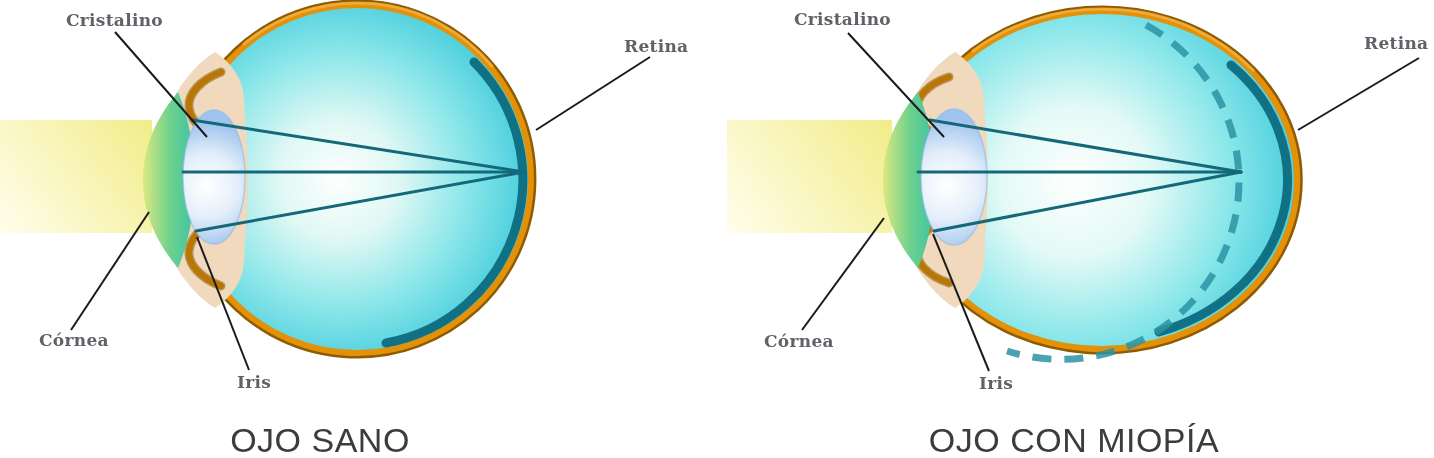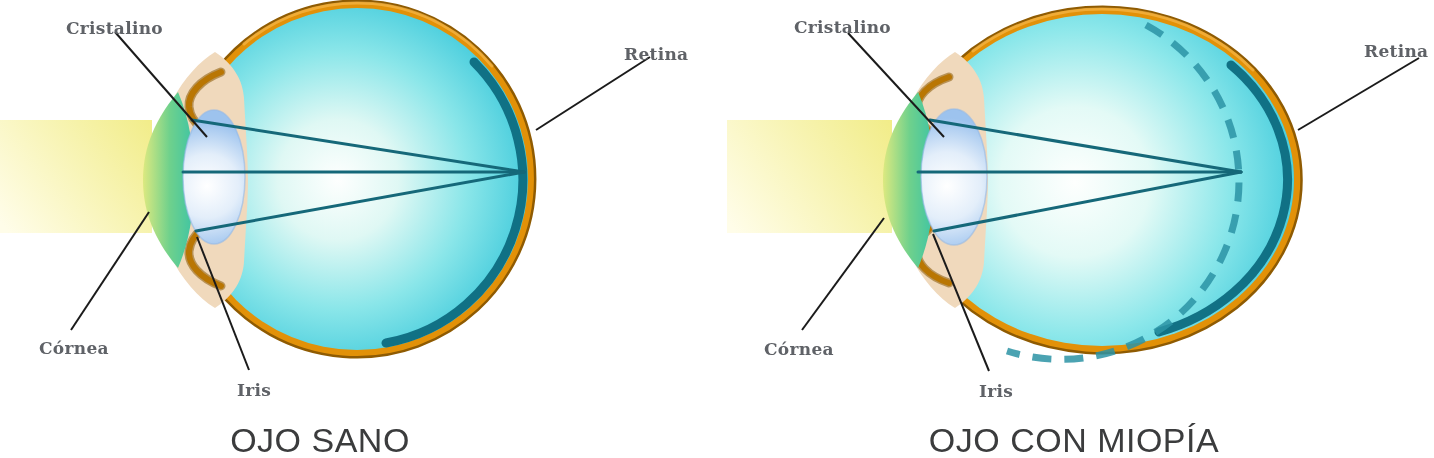--- a/index.html
+++ b/index.html
@@ -12,21 +12,20 @@
   }
   .stage svg{position:absolute;left:0;top:0;}
   .anat-label{
     position:absolute;
     font-family:"DejaVu Serif", serif;
     font-weight:bold;
     font-size:17px;
     color:#5f6267;
     white-space:nowrap;
     letter-spacing:0.3px;
-    margin-top:8px;
   }
   .caption{
     position:absolute;
     top:421px;
     width:320px;
     text-align:center;
     font-family:"Liberation Sans", sans-serif;
     font-size:34px;
     letter-spacing:0.5px;
     color:#3b3c3d;

